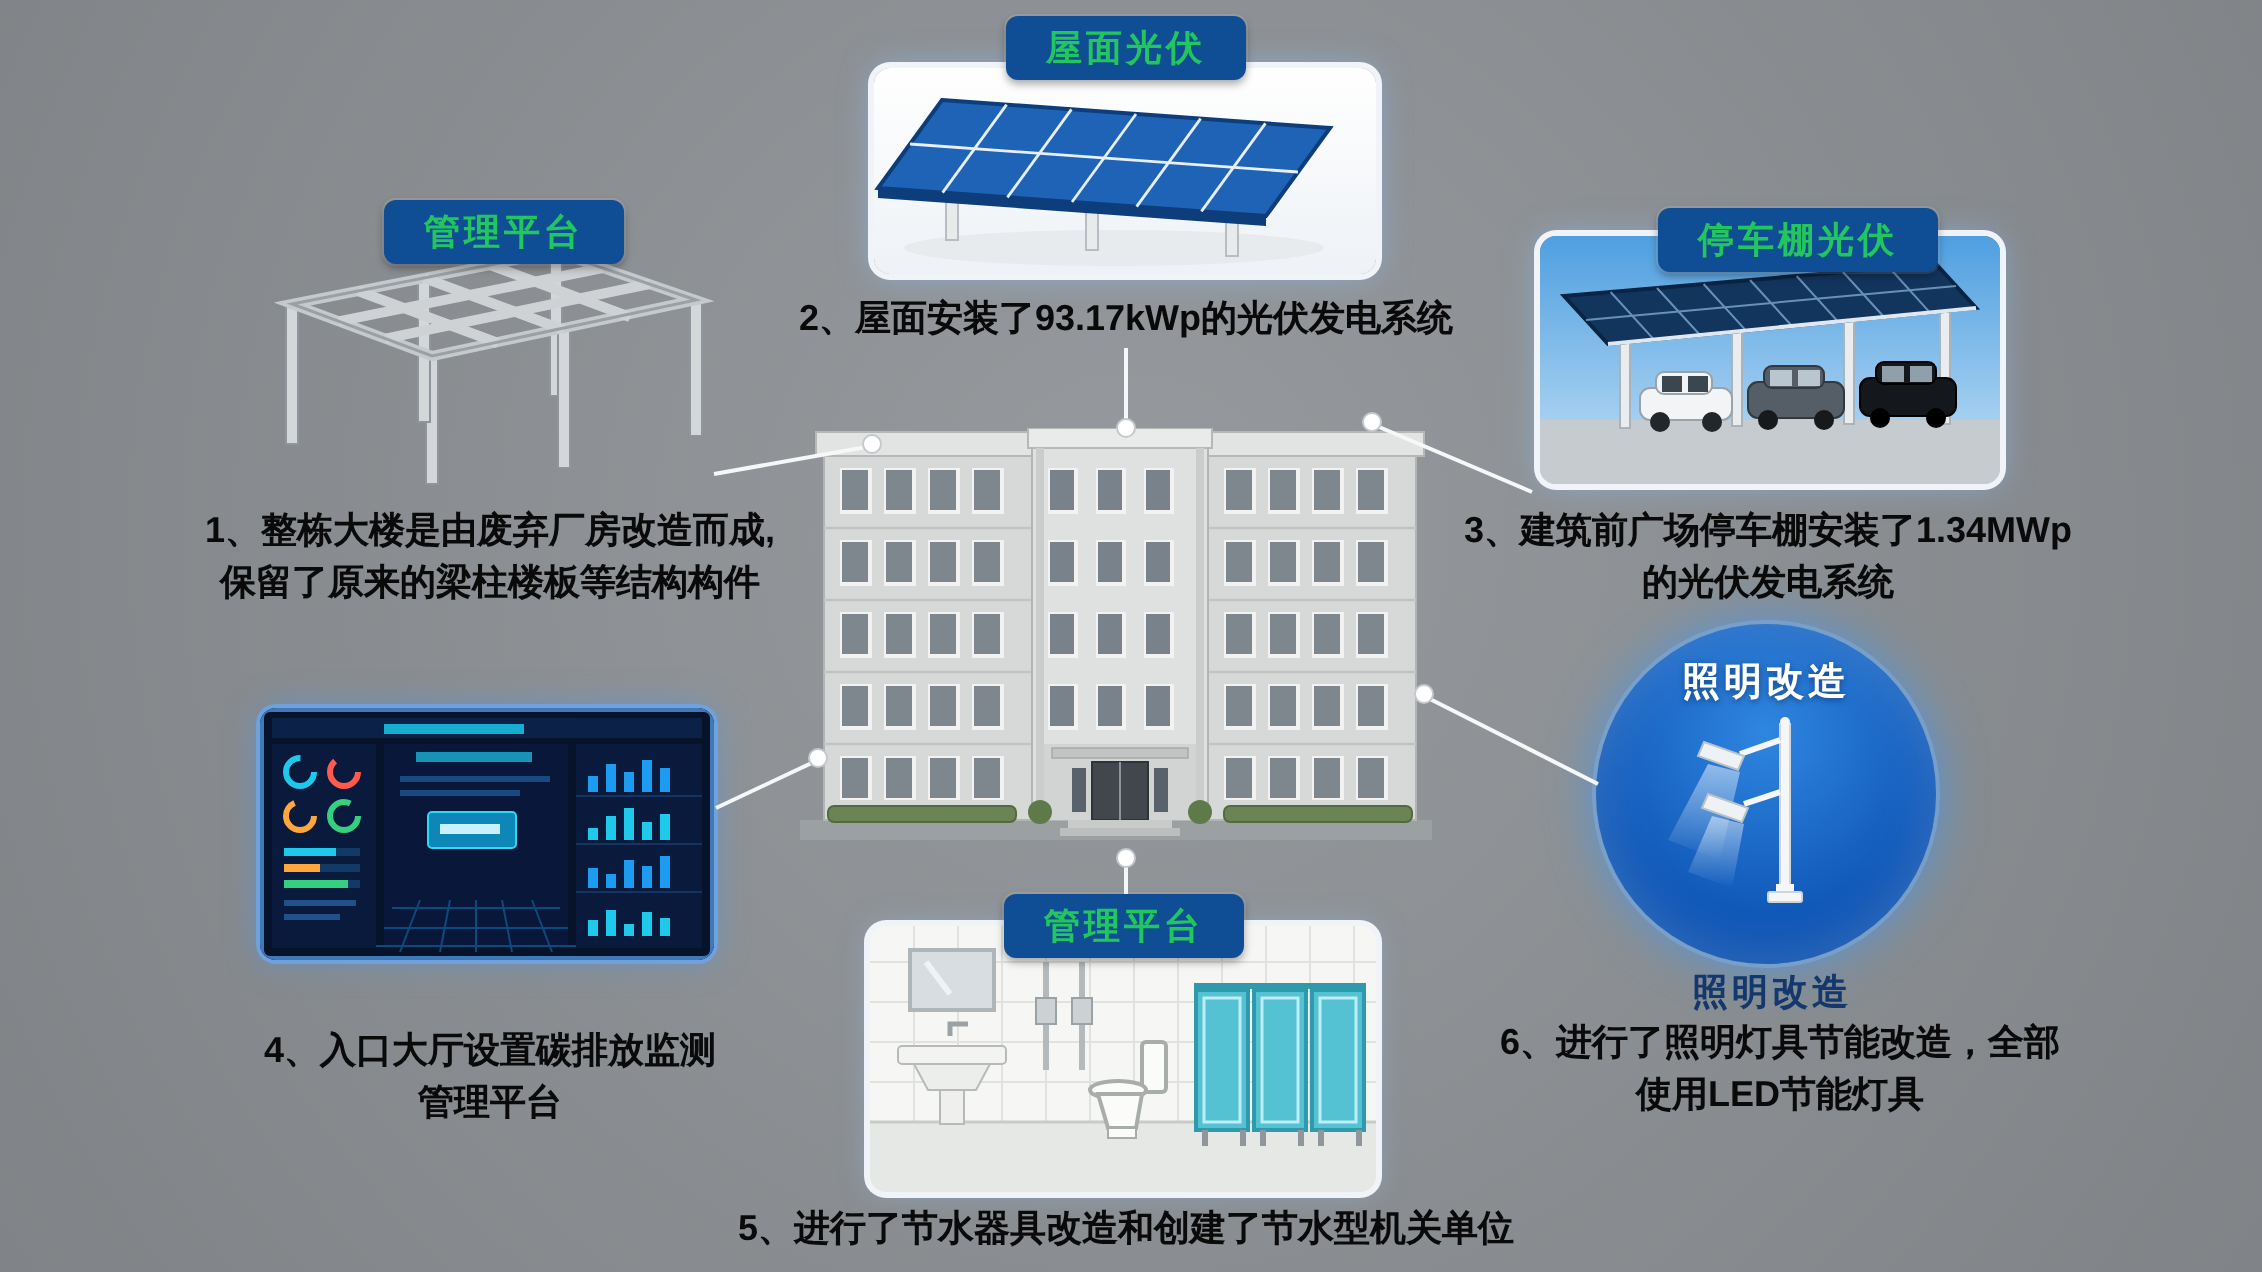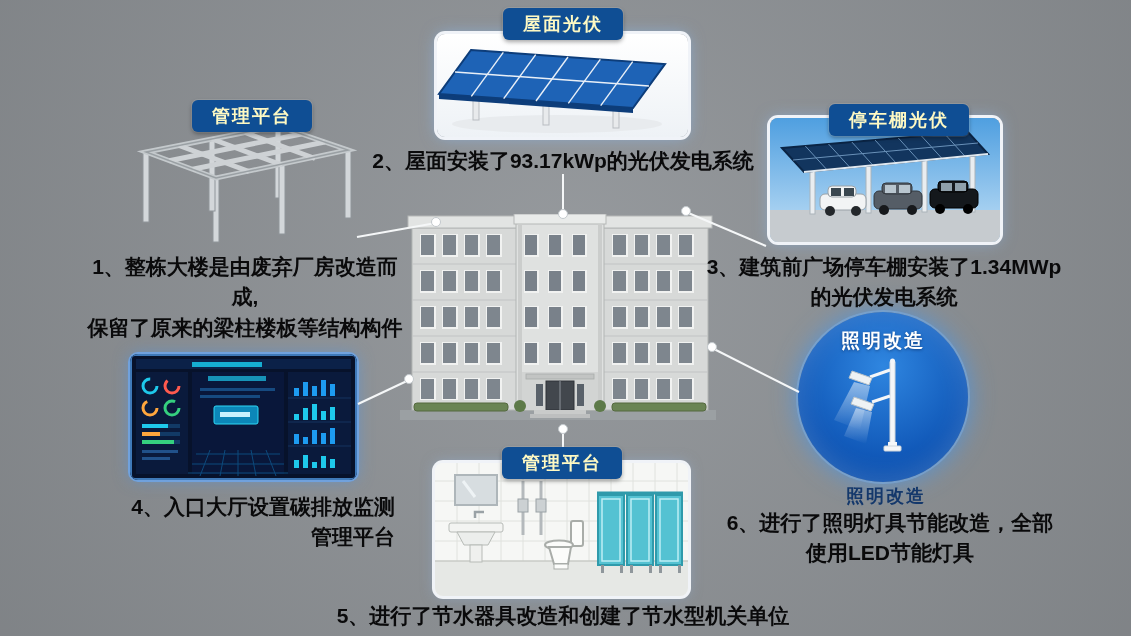--- a/index.html
+++ b/index.html
@@ -8,27 +8,27 @@
   .canvas {
     position:relative; width:1131px; height:636px; overflow:hidden;
     background:#8e9296;
     background-image: radial-gradient(circle at 50% 42%, rgba(255,255,255,0.07), rgba(0,0,0,0.10));
   }
   .connectors { position:absolute; left:0; top:0; z-index:4; pointer-events:none; }
   .building-wrap { position:absolute; left:400px; top:214px; width:316px; height:214px; z-index:2; }
   .panel { position:absolute; z-index:3; }
   .title-box {
     position:absolute; z-index:5; transform:translateX(-50%);
-    background:#0f4e94; color:#fef9c3; font-weight:bold; font-size:18px;
+    background:#0f4e94; color:#22c55e; font-weight:bold; font-size:18px;
     letter-spacing:2px; padding:4px 20px; border-radius:6px; white-space:nowrap;
     box-shadow:0 2px 4px rgba(0,0,0,0.35), 0 0 0 1px rgba(255,255,255,0.15);
   }
   .caption {
     position:absolute; z-index:5; transform:translateX(-50%);
-    color:#0a0a0b; font-weight:bold; font-size:21px; text-align:center; line-height:1.45;
+    color:#0a0a0b; font-weight:bold; font-size:18px; text-align:center; line-height:1.45;
   }
   .caption span { display:block; }
   .card { position:absolute; z-index:3; border-radius:8px; overflow:hidden; }
   .card-solar { background:linear-gradient(#ffffff,#eef2f6);
     box-shadow:0 0 0 3px rgba(245,248,252,0.95), 0 0 16px rgba(140,190,250,0.65); }
   .card-carport { box-shadow:0 0 0 3px rgba(245,248,252,0.95), 0 0 16px rgba(140,190,250,0.6); }
   .card-screen { background:#07122b;
     box-shadow:0 0 0 2px rgba(110,165,230,0.85), 0 0 16px rgba(80,150,230,0.6); }
   .card-bath { background:#f6f7f5;
     box-shadow:0 0 0 3px rgba(245,248,252,0.95), 0 0 14px rgba(150,190,240,0.5); }
@@ -301,21 +301,21 @@
           <rect x="191" y="102" width="5" height="12"></rect>
         <rect x="200" y="105" width="5" height="9"></rect>
       </g>
       <g stroke="#14335e" stroke-width="1">
         <line x1="158" y1="44" x2="221" y2="44"></line>
         <line x1="158" y1="68" x2="221" y2="68"></line>
         <line x1="158" y1="92" x2="221" y2="92"></line>
       </g>
     </svg>
   </div>
-  <p class="caption" style="left:245px; top:492px; width:300px;text-align:right;">
+  <p class="caption" style="left:245px; top:512px; width:300px;">
     <span>4、入口大厅设置碳排放监测</span>
     <span>管理平台</span>
   </p>
 
   <div class="title-box" style="left:562px; top:447px;">
     <span>管理平台</span>
   </div>
   <div class="card card-bath" style="left:435px; top:463px; width:253px; height:133px;">
     <svg width="253" height="133" viewBox="0 0 253 133">
       <rect width="253" height="133" fill="#f6f7f5"></rect>

